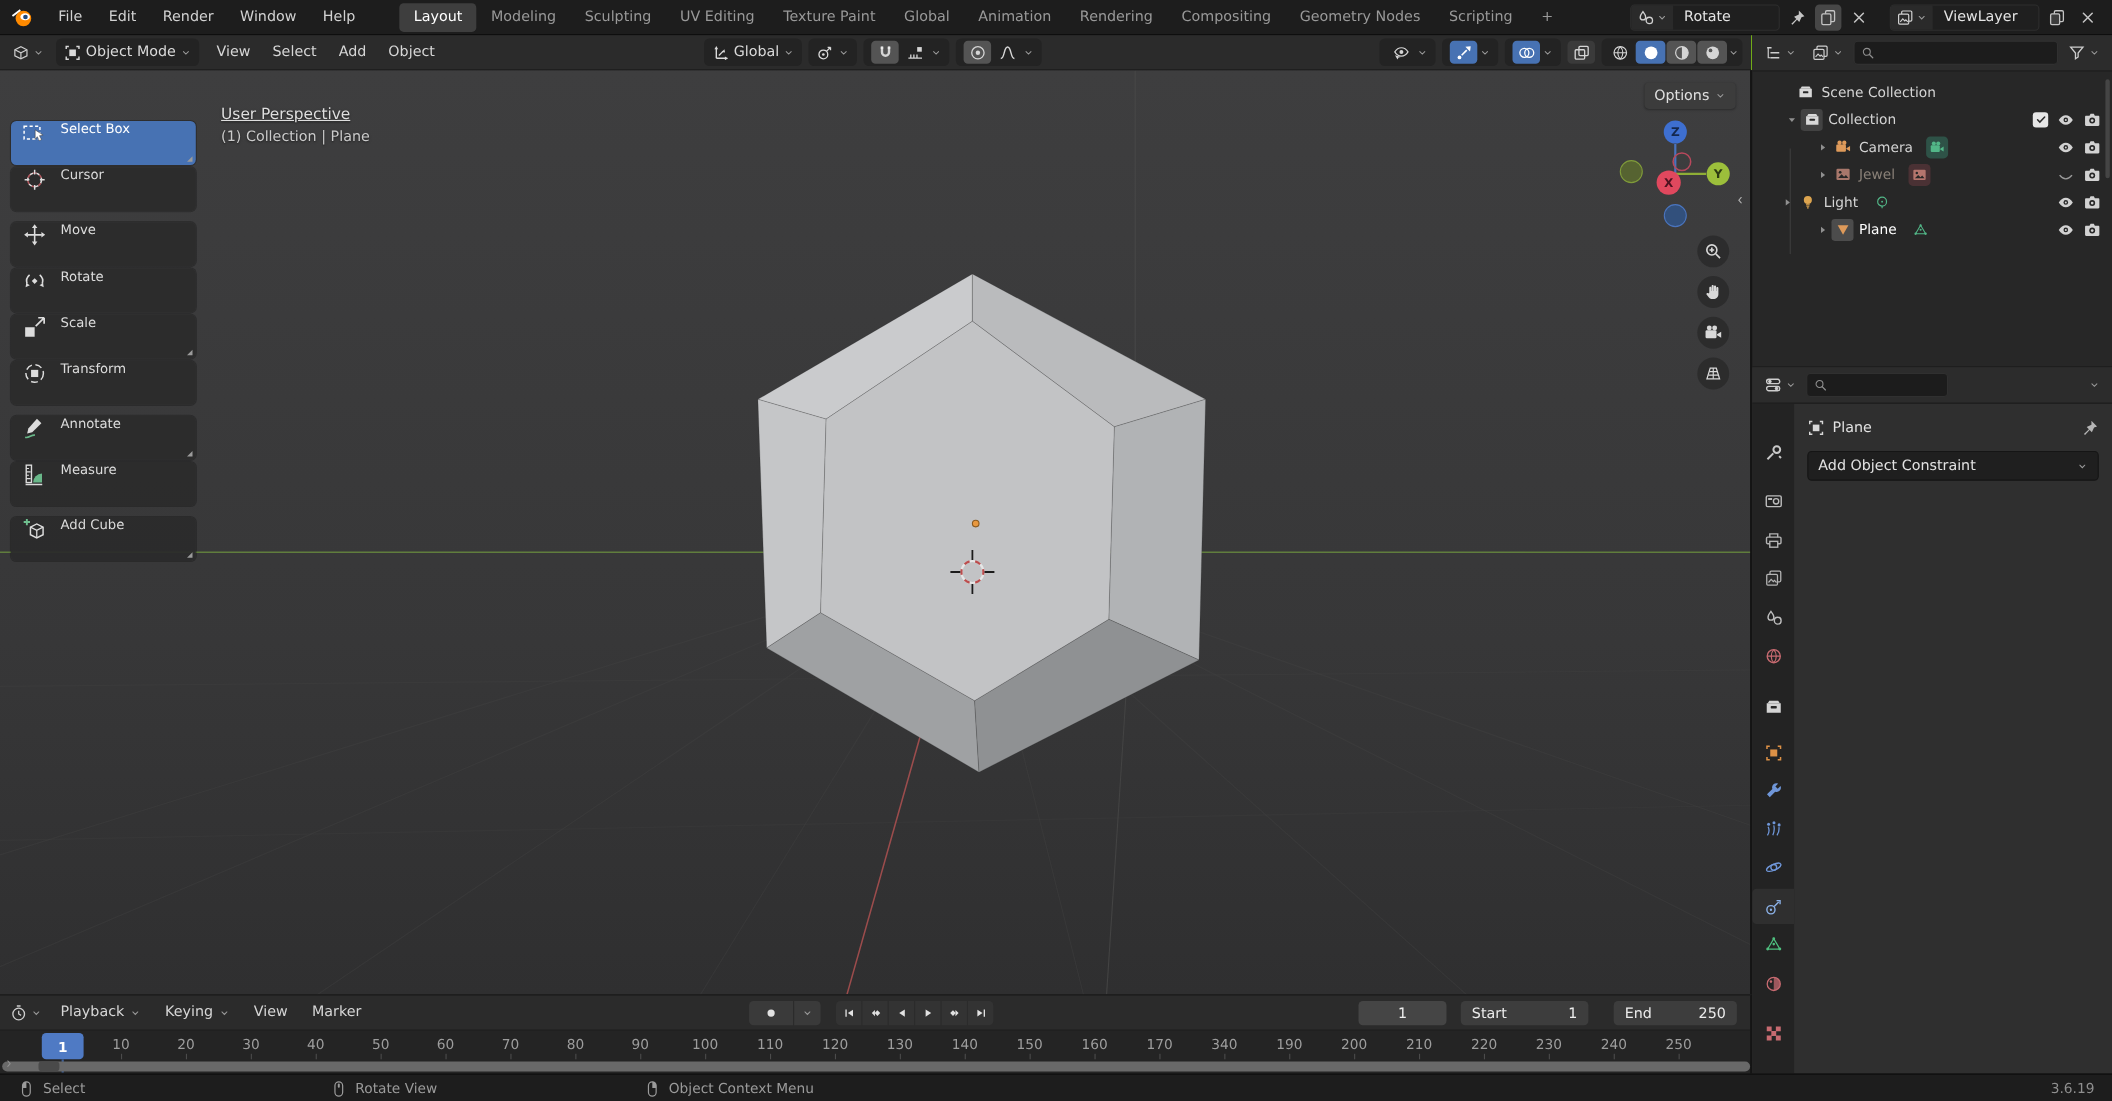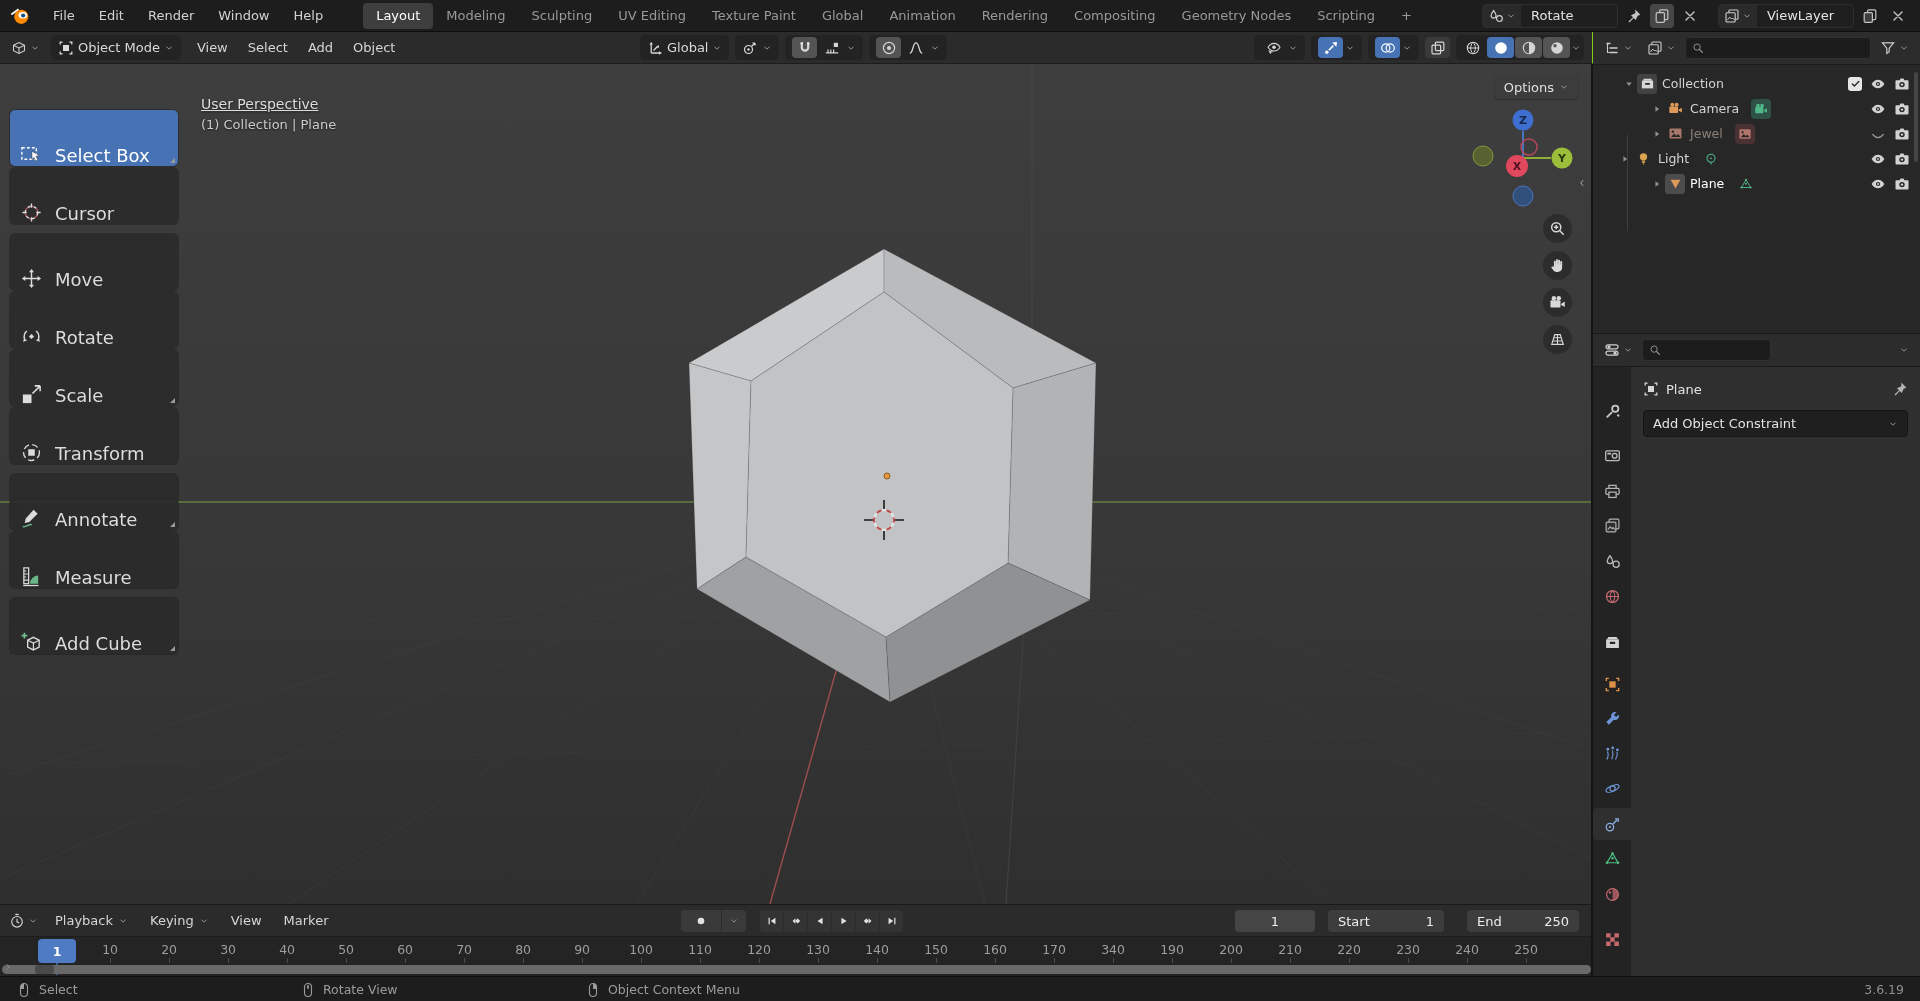--- a/index.html
+++ b/index.html
@@ -38,21 +38,21 @@
 .seg{display:flex;align-items:center;background:#232323;border-radius:5px;height:25px;padding:0 3px;gap:1px;}
 .seg .tgl{width:27px;}
 
 #viewport{position:absolute;left:0;top:64px;width:1593px;height:840px;background:linear-gradient(#3e3e3f,#373738 62%,#2f2f30);overflow:hidden;border-right:2px solid #141414;}
 #scene{position:absolute;left:0;top:0;}
 #vp-text{position:absolute;left:201px;top:32px;text-shadow:0 1px 2px rgba(0,0,0,.55);}
 #vp-text .l1{font-size:14px;color:#dedede;margin-bottom:5px;text-decoration:underline;}
 #vp-text .l2{font-size:13px;color:#cbcbcb;}
 #options-btn{position:absolute;right:13px;top:11px;height:24px;display:flex;align-items:center;gap:5px;background:#3c3c3c;border-radius:4px;padding:0 9px;font-size:13px;color:#e0e0e0;box-shadow:0 1px 2px rgba(0,0,0,.3);}
 #toolbar{position:absolute;left:10px;top:46px;width:168px;display:flex;flex-direction:column;}
-.tool-btn{position:relative;height:56px;margin-bottom:2px;background:#2b2b2bee;border-radius:5px;display:flex;align-items:flex-end;gap:12px;padding:0 10px;color:#dcdcdc;font-size:18px;box-shadow:0 0 0 1px rgba(0,0,0,.25);}
+.tool-btn{position:relative;height:40px;margin-bottom:2px;background:#2b2b2bee;border-radius:5px;display:flex;align-items:flex-start;gap:12px;padding:0 10px;color:#dcdcdc;font-size:12px;box-shadow:0 0 0 1px rgba(0,0,0,.25);}
 .tool-btn.group-start{margin-top:8px;}
 .tool-btn.active{background:var(--accent);color:#fff;}
 .tool-btn .icon svg{width:23px;height:23px;}
 .tool-btn .corner{position:absolute;right:3px;bottom:3px;width:0;height:0;border-left:5px solid transparent;border-bottom:5px solid #9b9b9b;}
 #nav-btns{position:absolute;left:1543px;top:0;}
 .nav-circle{position:absolute;width:29px;height:29px;border-radius:50%;background:rgba(36,36,36,.62);display:flex;align-items:center;justify-content:center;color:#d8d8d8;}
 .nav-circle svg{width:17px;height:17px;}
 #sidebar-toggle{position:absolute;left:1577px;top:112px;color:#b5b5b5;font-size:13px;}
 
 #timeline{position:absolute;left:0;top:904px;width:1593px;height:72px;background:#2b2b2b;border-right:2px solid #141414;border-top:1px solid #191919;}
@@ -855,20 +855,32 @@
           </span>
           <span class="icon xs chev" data-ic="chev">
             <svg viewBox="0 0 16 16" fill="none" xmlns="http://www.w3.org/2000/svg">
               <path d="M4.4 6.3L8 9.9l3.6-3.6" stroke="currentColor" stroke-width="1.5" stroke-linecap="round"></path>
             </svg>
           </span>
         </span>
     </div>
     <div id="outliner-rows">
       <div id="tree-guide"></div>
+    <div class="ol-row" style="padding-left: 22px;">
+          <span class="disc"></span>
+          <span class="obj-ic" style="color: rgb(216, 216, 216);">
+            <svg viewBox="0 0 16 16" fill="none" xmlns="http://www.w3.org/2000/svg">
+              <path d="M2 5h12v8.2H2z" fill="currentColor"></path>
+              <path d="M2.8 5l1.4-2.2h7.6L13.2 5" fill="currentColor"></path>
+              <rect x="5.4" y="7.4" width="5.2" height="2" rx=".6" fill="#272727"></rect>
+            </svg>
+          </span>
+          <span class="lbl">Scene Collection</span>
+          <span class="controls"></span>
+        </div>
         <div class="ol-row" style="padding-left: 28px;">
           <span class="disc">
             <svg viewBox="0 0 16 16" fill="none" xmlns="http://www.w3.org/2000/svg" style="width: 10px; height: 10px;">
               <path d="M3.5 5.5h9L8 11z" fill="currentColor"></path>
             </svg>
           </span>
           <span class="obj-ic" style="color: rgb(216, 216, 216); background: rgb(66, 66, 66);">
             <svg viewBox="0 0 16 16" fill="none" xmlns="http://www.w3.org/2000/svg">
               <path d="M2 5h12v8.2H2z" fill="currentColor"></path>
               <path d="M2.8 5l1.4-2.2h7.6L13.2 5" fill="currentColor"></path>

